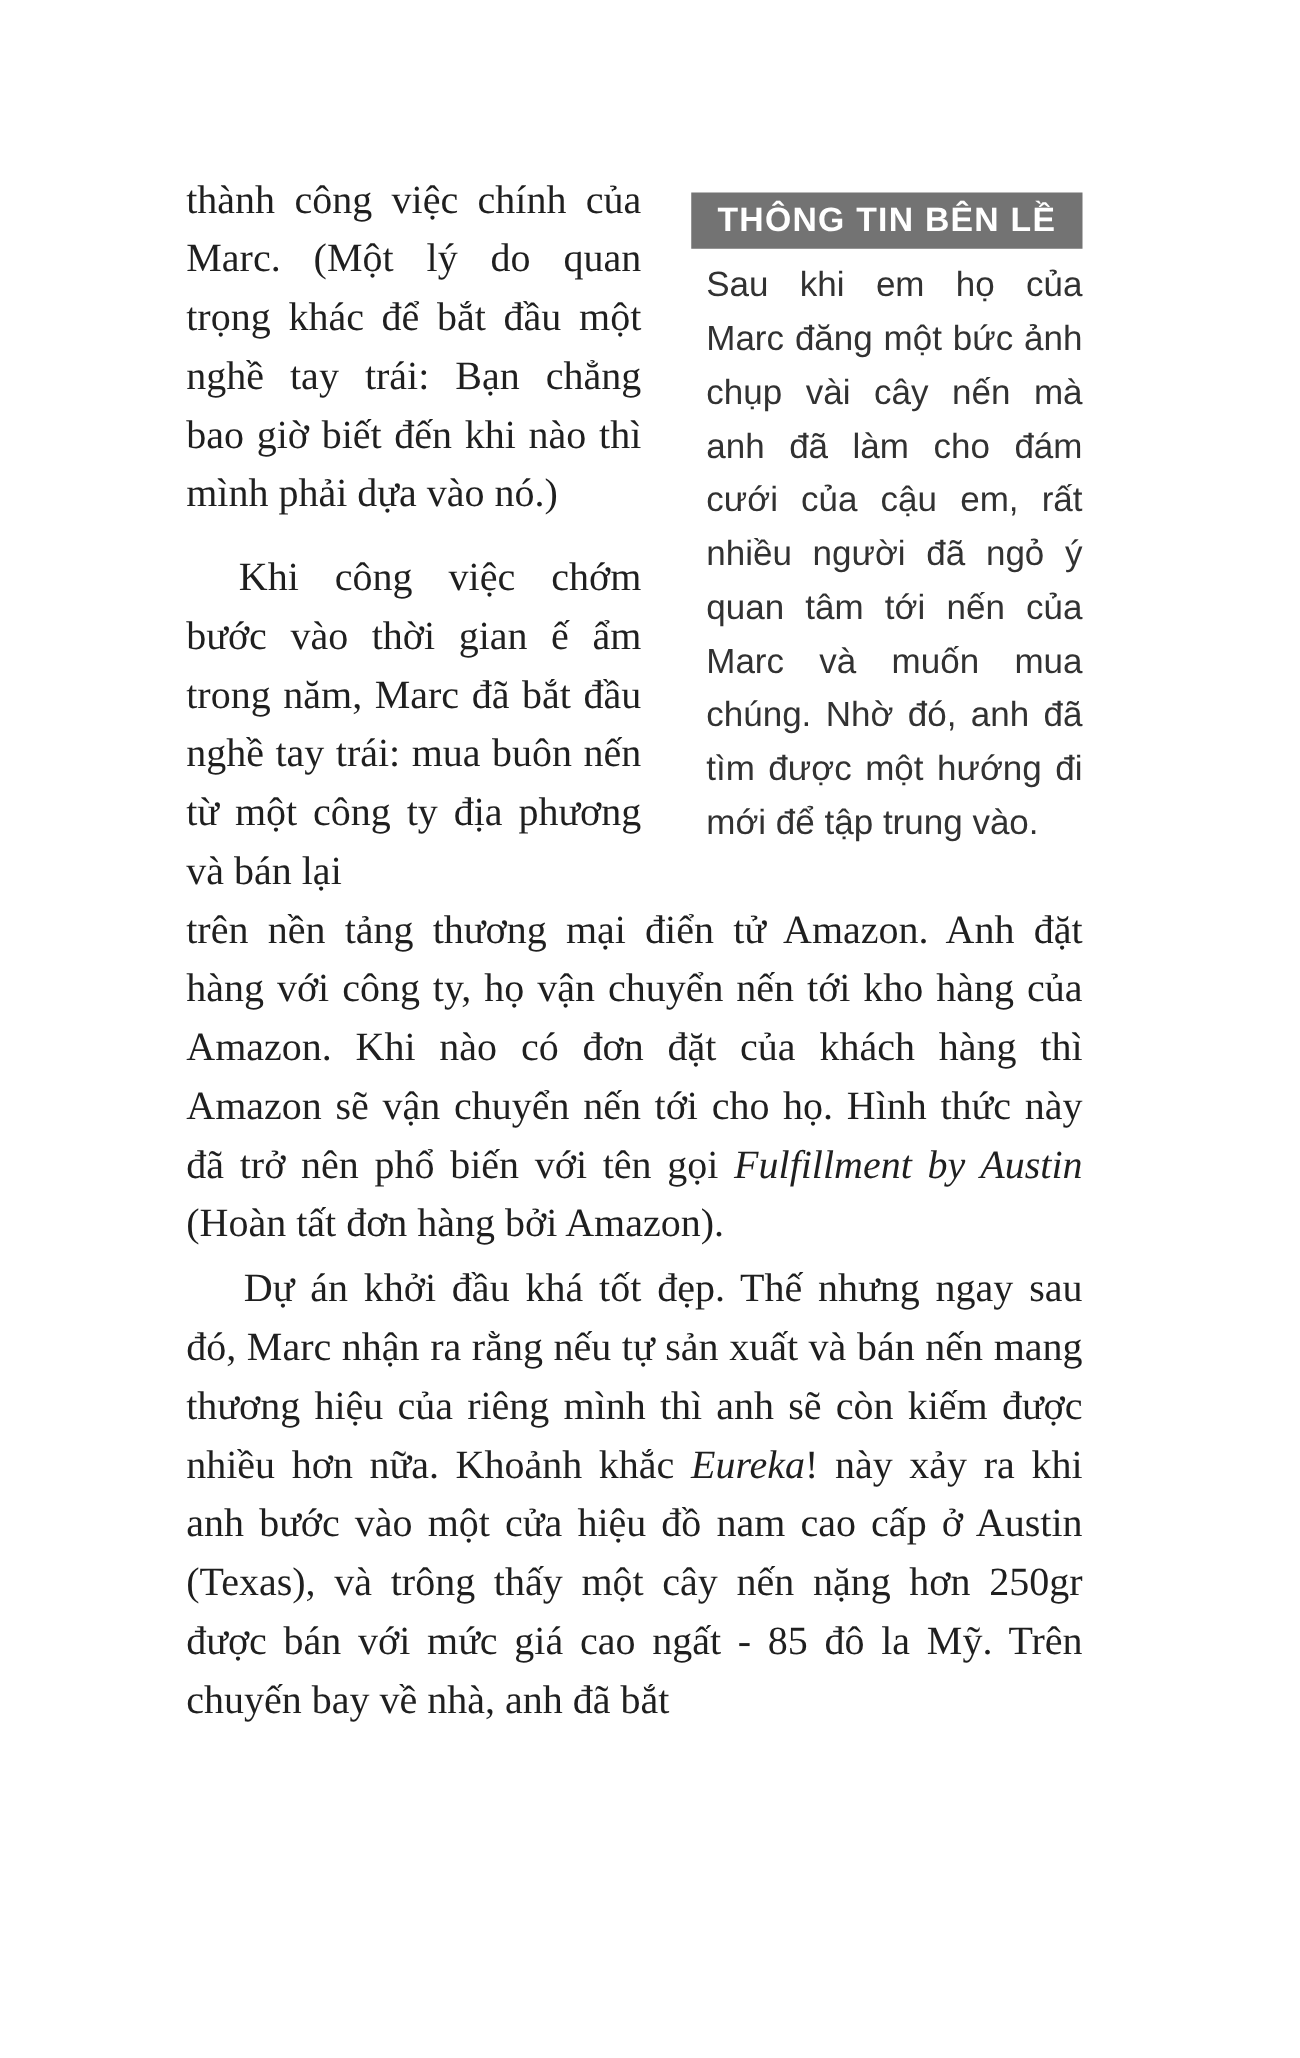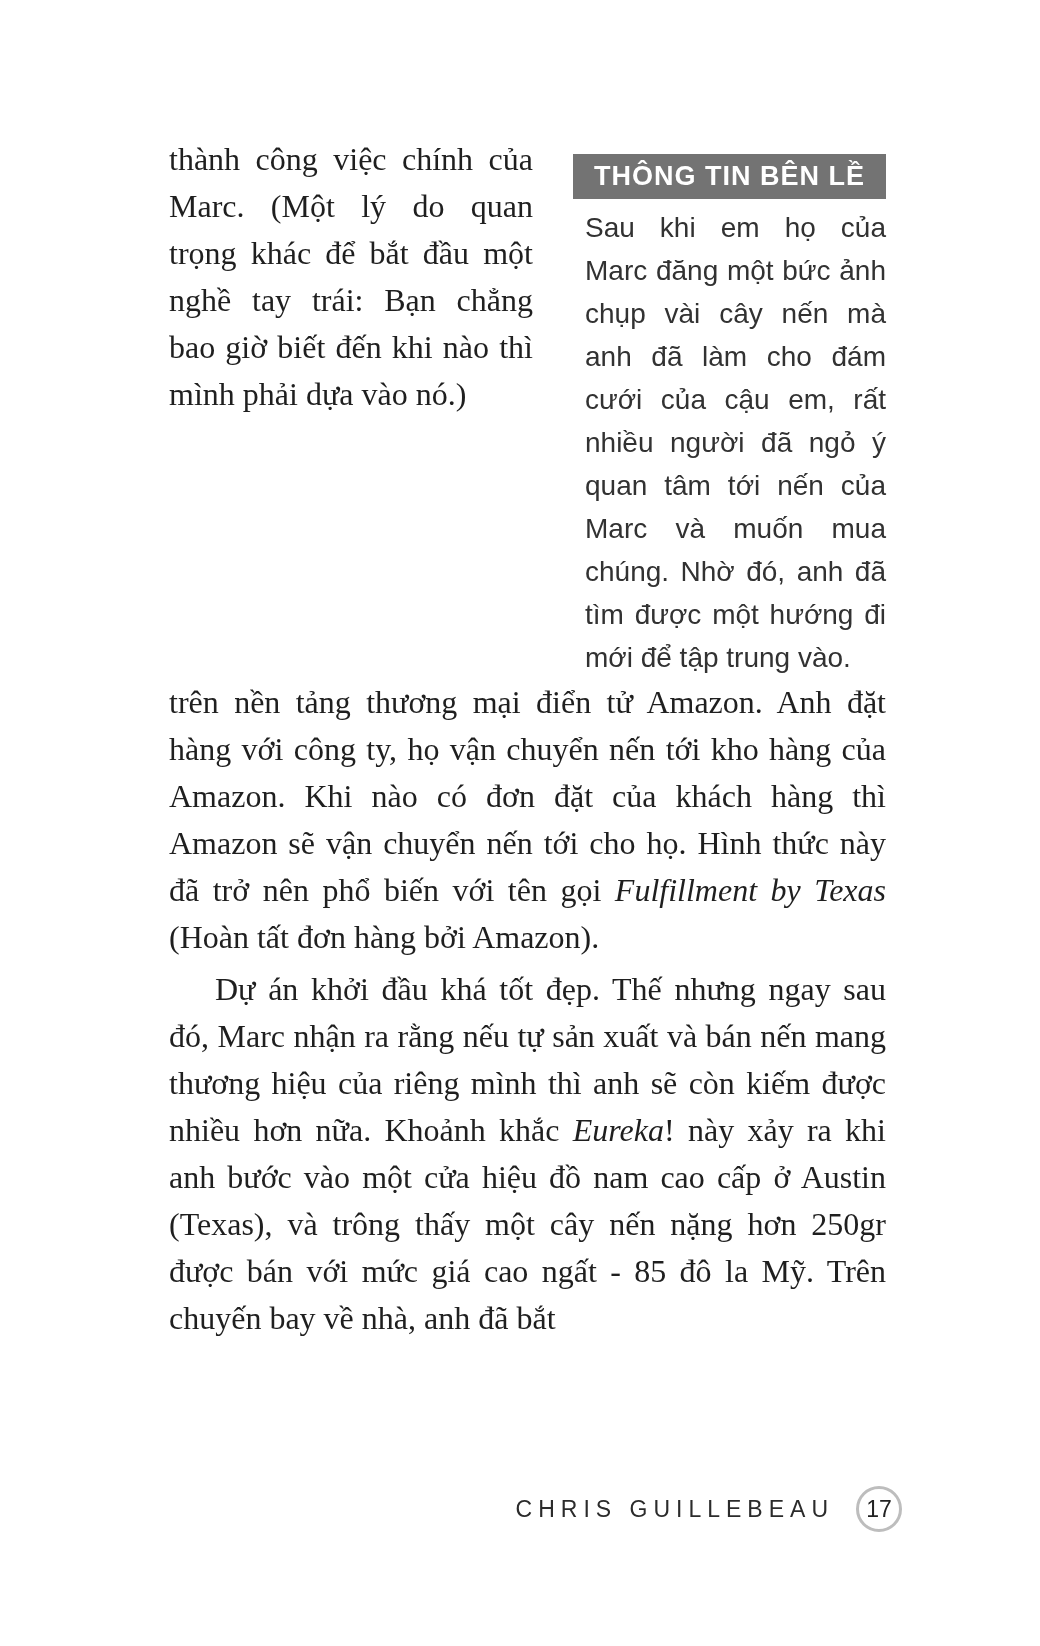--- a/index.html
+++ b/index.html
@@ -9,21 +9,21 @@
   }
   .page {
     position: relative;
     width: 1040px;
     height: 1646px;
     background: #ffffff;
     overflow: hidden;
   }
   .content {
     position: absolute;
-    left: 169px;
+    left: 149px;
     top: 136px;
     width: 717px;
   }
   .columns {
     display: flex;
     justify-content: space-between;
     align-items: flex-start;
   }
   .left-col {
     width: 364px;
@@ -114,30 +114,25 @@
   }
 </style>
 </head>
 <body>
 
 <div class="page">
   <div class="content">
     <div class="columns">
       <div class="left-col">
         <p>thành công việc chính của Marc. (Một lý do quan trọng khác để bắt đầu một nghề tay trái: Bạn chẳng bao giờ biết đến khi nào thì mình phải dựa vào nó.)</p>
+        <p class="indent">Khi công việc chớm bước vào thời gian ế ẩm trong năm, Marc đã bắt đầu nghề tay trái: mua buôn nến từ một công ty địa phương và bán lại</p>
       </div>
       <div class="sidebar">
         <div class="sidebar-header">THÔNG TIN BÊN LỀ</div>
         <div class="sidebar-body">Sau khi em họ của Marc đăng một bức ảnh chụp vài cây nến mà anh đã làm cho đám cưới của cậu em, rất nhiều người đã ngỏ ý quan tâm tới nến của Marc và muốn mua chúng. Nhờ đó, anh đã tìm được một hướng đi mới để tập trung vào.</div>
       </div>
     </div>
     <div class="full">
-      <p><span>trên nền tảng thương mại điển tử Amazon. Anh đặt hàng với công ty, họ vận chuyển nến tới kho hàng của Amazon. Khi nào có đơn đặt của khách hàng thì Amazon sẽ vận chuyển nến tới cho họ. Hình thức này đã trở nên phổ biến với tên gọi </span><span class="italic">Fulfillment by Texas</span><span> (Hoàn tất đơn hàng bởi Amazon).</span></p>
+      <p><span>trên nền tảng thương mại điển tử Amazon. Anh đặt hàng với công ty, họ vận chuyển nến tới kho hàng của Amazon. Khi nào có đơn đặt của khách hàng thì Amazon sẽ vận chuyển nến tới cho họ. Hình thức này đã trở nên phổ biến với tên gọi </span><span class="italic">Fulfillment by Austin</span><span> (Hoàn tất đơn hàng bởi Amazon).</span></p>
       <p class="indent"><span>Dự án khởi đầu khá tốt đẹp. Thế nhưng ngay sau đó, Marc nhận ra rằng nếu tự sản xuất và bán nến mang thương hiệu của riêng mình thì anh sẽ còn kiếm được nhiều hơn nữa. Khoảnh khắc </span><span class="italic">Eureka</span><span>! này xảy ra khi anh bước vào một cửa hiệu đồ nam cao cấp ở Austin (Texas), và trông thấy một cây nến nặng hơn 250gr được bán với mức giá cao ngất - 85 đô la Mỹ. Trên chuyến bay về nhà, anh đã bắt</span></p>
     </div>
-  </div>
-  <div class="footer">
-    <span class="author">CHRIS GUILLEBEAU</span>
-    <span class="page-circle">
-        <span>17</span>
-      </span>
   </div>
 </div>
 
 </body></html>

